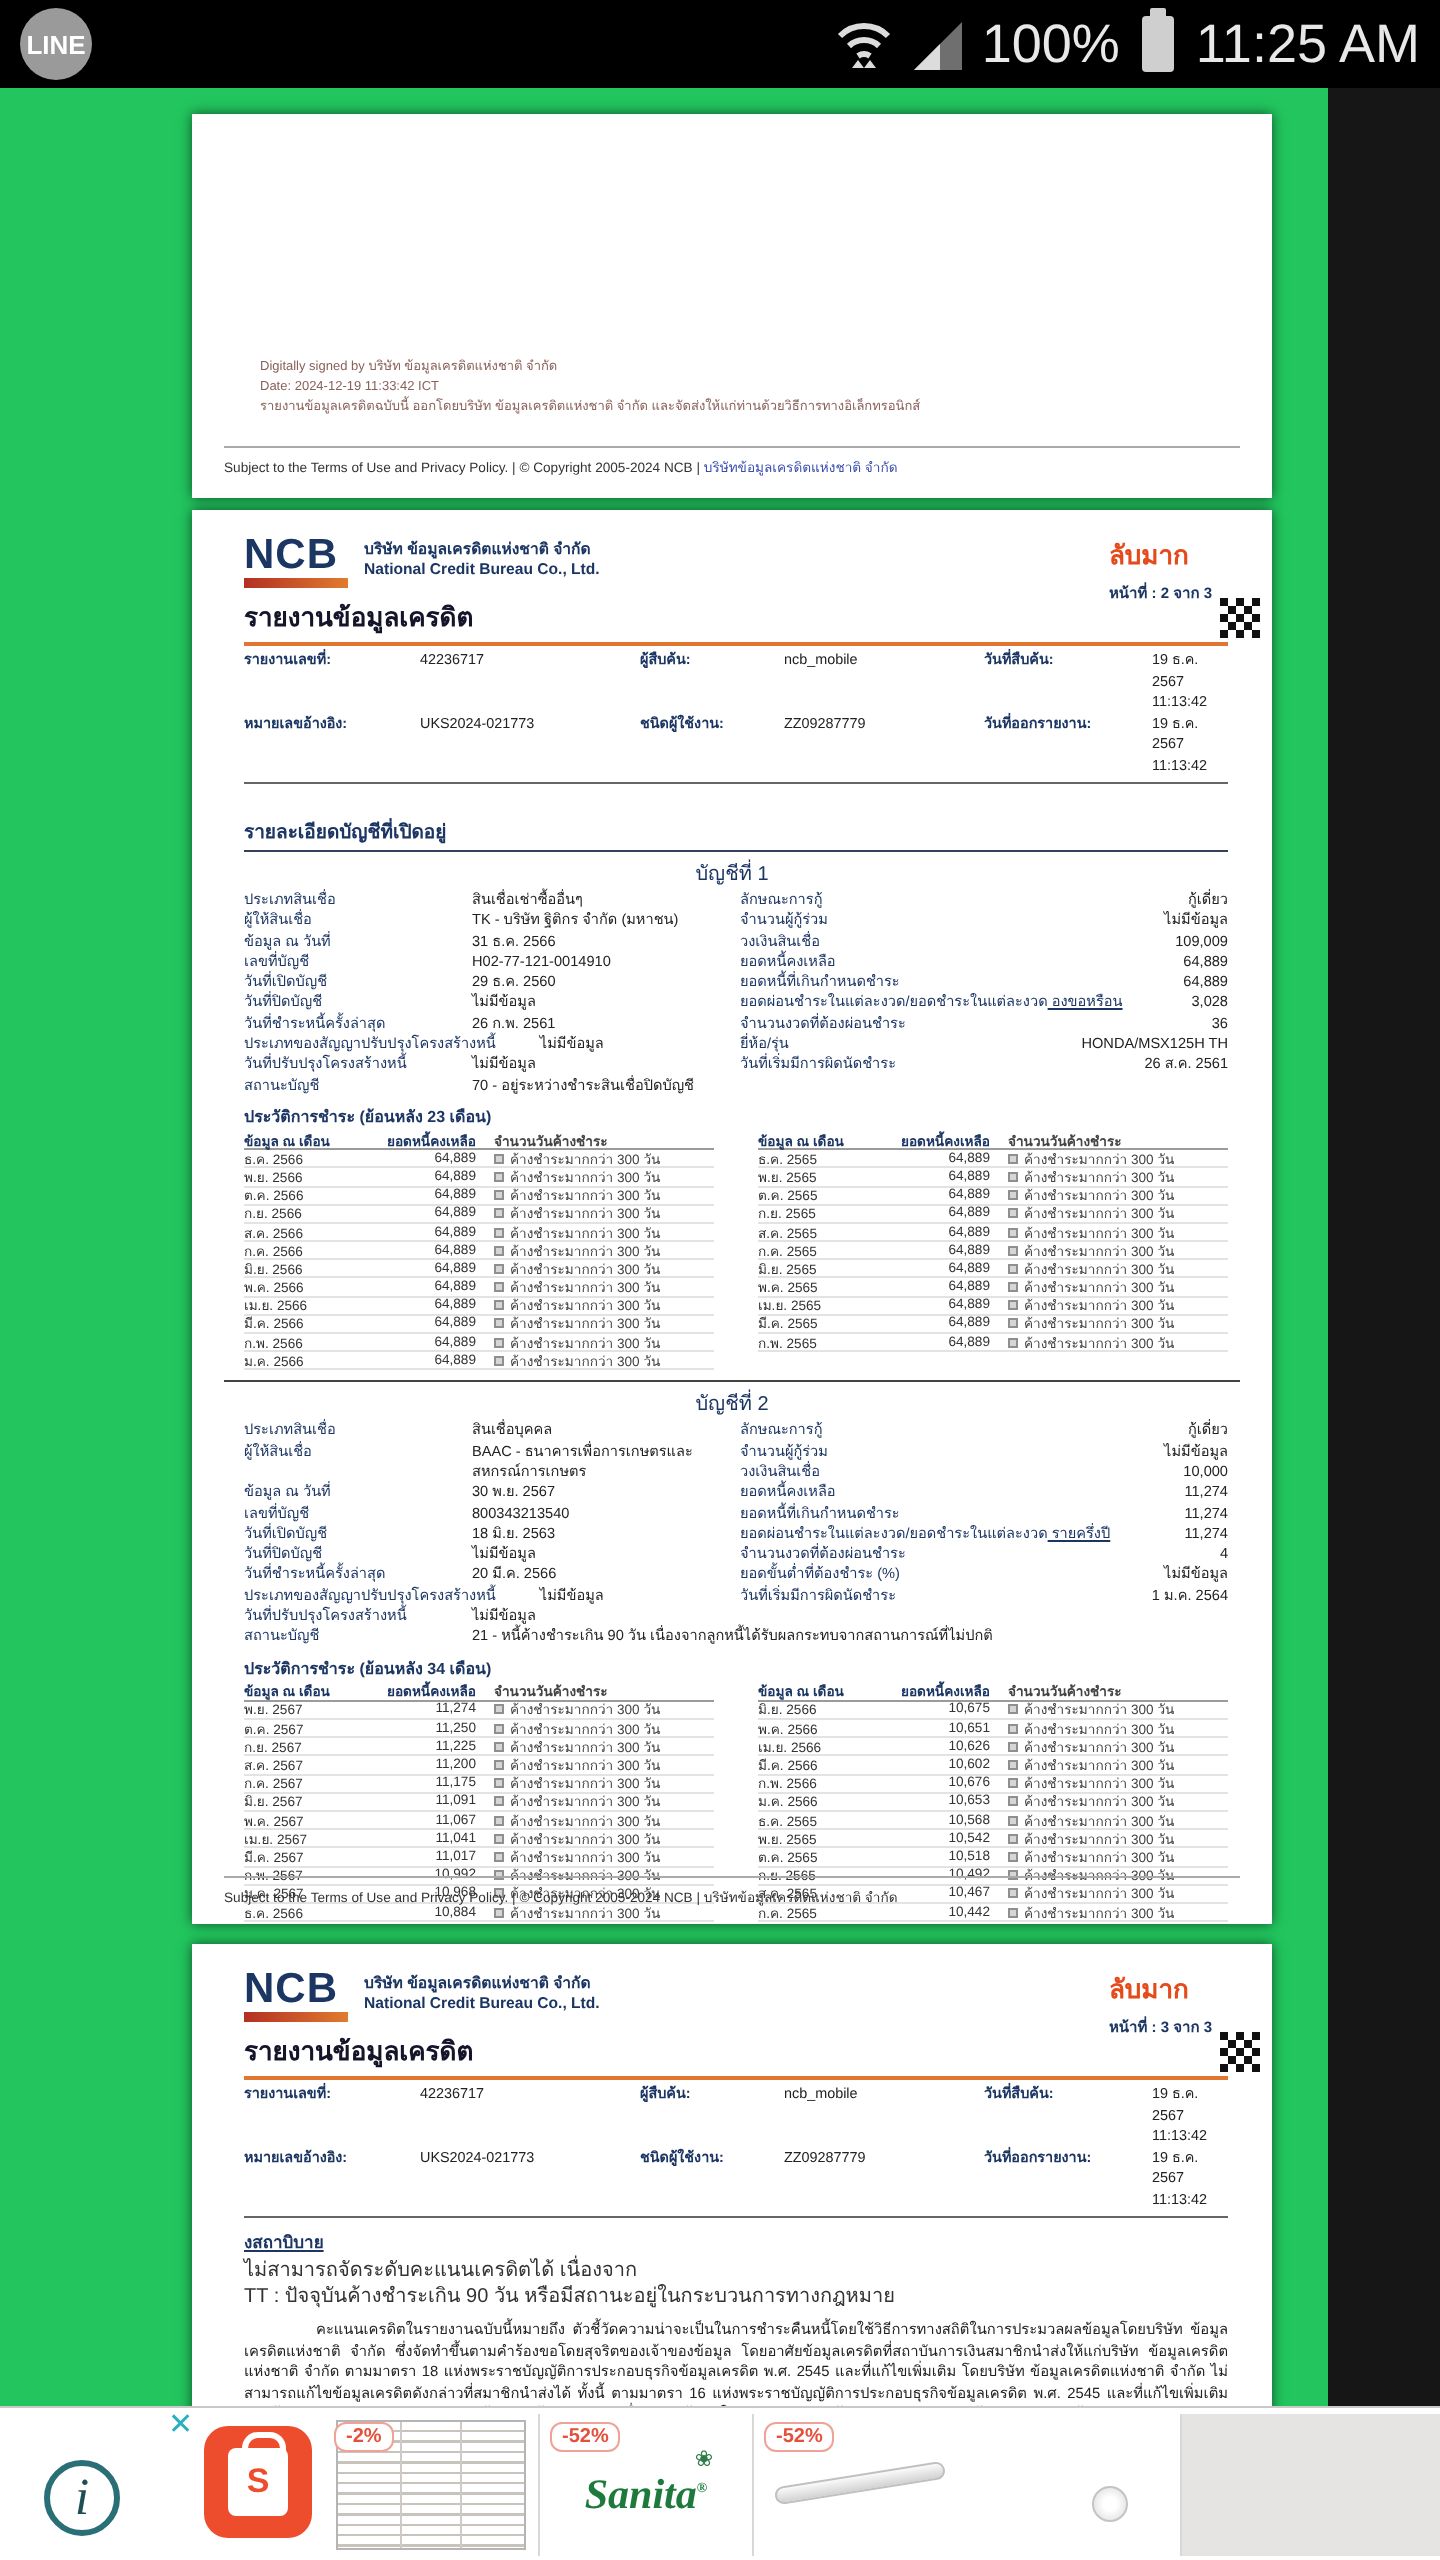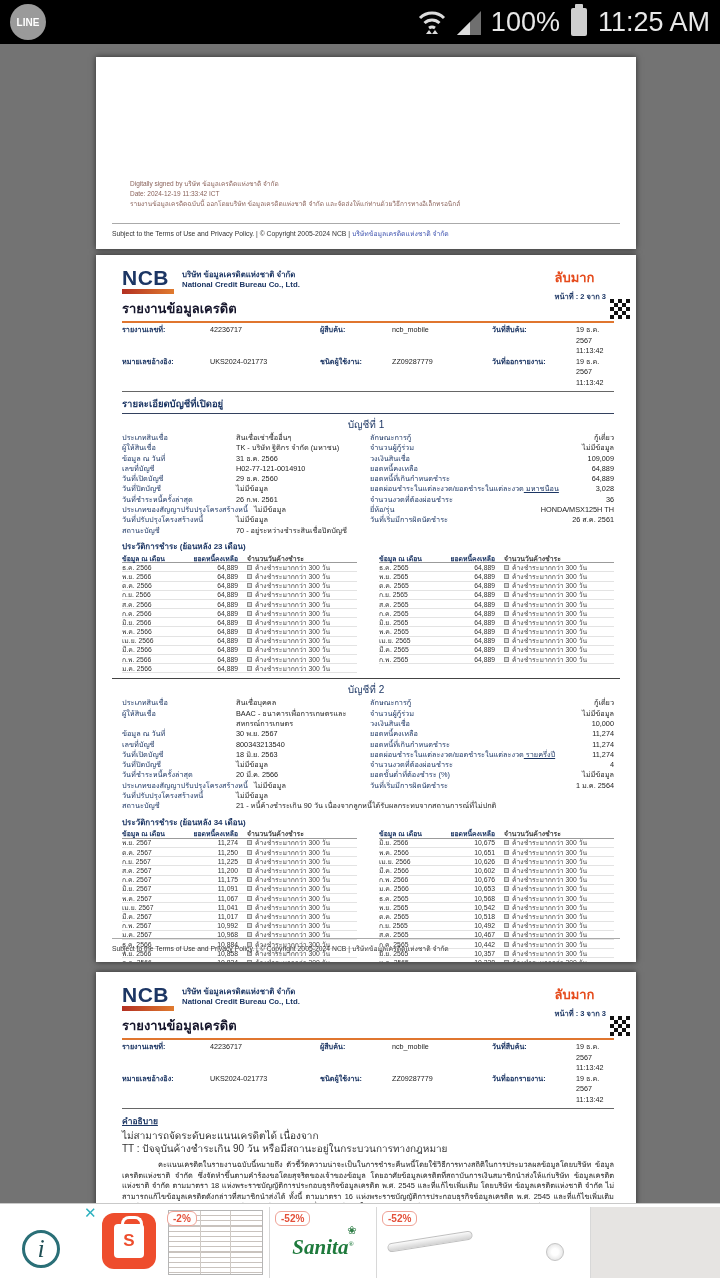--- a/index.html
+++ b/index.html
@@ -4,27 +4,27 @@
 <style>
   html,body{margin:0;padding:0;background:#000;}
   *{box-sizing:border-box;}
   .screen{position:relative;width:720px;height:1280px;background:#161616;overflow:hidden;
           font-family:"Liberation Sans","DejaVu Sans",sans-serif;}
   
   .statusbar{position:absolute;top:0;left:0;width:720px;height:44px;background:#000;
              display:flex;align-items:center;justify-content:space-between;padding:0 10px;}
   .sb-right{display:flex;align-items:center;gap:9px;color:#e8e8e8;font-size:27px;}
   .line-icon{width:36px;height:36px;border-radius:50%;background:#9a9a9a;display:flex;align-items:center;
-             justify-content:center;color:#fff;font-weight:bold;font-size:10px;position:relative;}
+             justify-content:center;color:#fff;font-weight:bold;font-size:13px;position:relative;}
   .line-icon:after{content:"";position:absolute;left:5px;bottom:-2px;border:5px solid transparent;
              border-top-color:#9a9a9a;transform:rotate(18deg);}
   .batt{width:16px;height:28px;background:#cfcfcf;border-radius:2px;position:relative;margin:0 2px;}
   .batt:before{content:"";position:absolute;top:-4px;left:4px;width:8px;height:4px;background:#cfcfcf;border-radius:1px 1px 0 0;}
   
-  .viewer{position:absolute;top:44px;left:0;width:720px;height:1236px;background:#737373;}
+  .viewer{position:absolute;top:44px;left:0;width:664px;height:1236px;background:#22c55e;}
   .page{position:absolute;left:96px;width:540px;background:#fff;box-shadow:0 0 6px rgba(0,0,0,.6);overflow:hidden;}
   #page1{top:13px;height:192px;}
   #page2{top:211px;height:707px;}
   #page3{top:928px;height:308px;}
   
   .sig{position:absolute;left:34px;top:122px;color:#8a625a;font-size:6.5px;line-height:10px;}
   .pfooter{position:absolute;left:16px;right:16px;bottom:10px;border-top:1px solid #aaa;padding-top:4px;
            font-size:6.8px;color:#333;}
   .pfooter .flink{color:#3a4fae;}
   
@@ -36,27 +36,27 @@
   .conf{position:absolute;right:30px;top:12px;}
   .conf .secret{color:#e54a1b;font-size:13px;font-weight:bold;}
   .conf .pg{color:#1c3664;font-size:7.5px;font-weight:bold;margin-top:2px;}
   .rtitle{font-size:13px;font-weight:bold;color:#14142a;margin-top:4px;border-bottom:2px solid #e0762f;padding-bottom:2px;}
   .meta{border-bottom:1px solid #666;padding:2px 0 3px 0;}
   .mrow{display:grid;grid-template-columns:88px 110px 72px 100px 84px 1fr;font-size:7.2px;line-height:10.5px;}
   .mlbl{color:#1c3664;font-weight:bold;}
   .mval{color:#222;}
   .barcode{position:absolute;right:6px;top:44px;}
   
-  .sect{margin:4px 22px 0 26px;font-size:9.5px;font-weight:bold;color:#1c3664;border-bottom:1.5px solid #33415e;padding-bottom:2px;}
+  .sect{margin:16px 22px 0 26px;font-size:9.5px;font-weight:bold;color:#1c3664;border-bottom:1.5px solid #33415e;padding-bottom:2px;}
   .acct-title{text-align:center;font-size:10px;font-weight:normal;color:#1c3664;margin-top:3px;}
   .acct{display:flex;padding:1px 22px 0 26px;}
   .acct-left{width:248px;}
   .acct-right{flex:1;}
   .arow{display:flex;font-size:7.3px;line-height:10.3px;color:#222;}
-  .arow .albl{flex:0 0 auto;min-width:114px;padding-right:6px;color:#1c3664;white-space:nowrap;}
+  .arow .albl{flex:0 0 auto;min-width:114px;padding-right:22px;color:#1c3664;white-space:nowrap;}
   .arow.r .albl{min-width:0;flex:1;white-space:normal;}
   .arow .aval{flex:1;}
   .arow.r .aval{flex:0 0 auto;text-align:right;}
   .arow .aval.wide{white-space:nowrap;overflow:visible;}
   .ulink{text-decoration:underline;}
   .divline{border-top:1.5px solid #444;margin:5px 16px 0 16px;}
   
   .hist-title{margin:4px 22px 0 26px;font-size:8px;font-weight:bold;color:#1c3664;}
   .hist{display:flex;gap:22px;padding:1px 22px 0 26px;}
   .hhalf{flex:1;}
@@ -246,21 +246,21 @@
             </div>
             <div class="arow r">
               <span class="albl">ยอดหนี้คงเหลือ</span>
               <span class="aval">64,889</span>
             </div>
             <div class="arow r">
               <span class="albl">ยอดหนี้ที่เกินกำหนดชำระ</span>
               <span class="aval">64,889</span>
             </div>
             <div class="arow r">
-              <span class="albl">ยอดผ่อนชำระในแต่ละงวด/ยอดชำระในแต่ละงวด<span class="ulink"> มหาชนือน</span></span>
+              <span class="albl">ยอดผ่อนชำระในแต่ละงวด/ยอดชำระในแต่ละงวด<span class="ulink"> องขอหรือน</span></span>
               <span class="aval">3,028</span>
             </div>
             <div class="arow r">
               <span class="albl">จำนวนงวดที่ต้องผ่อนชำระ</span>
               <span class="aval">36</span>
             </div>
             <div class="arow r">
               <span class="albl">ยี่ห้อ/รุ่น</span>
               <span class="aval">HONDA/MSX125H TH</span>
             </div>
@@ -688,21 +688,21 @@
             <span class="mval">19 ธ.ค. 2567 11:13:42</span>
           </div>
         </div>
         <svg class="barcode" width="20" height="20" viewBox="0 0 20 20">
           <rect width="20" height="20" fill="#fff"></rect>
           <path d="M0 0h4v4H0zM8 0h4v4H8zM16 0h4v4h-4zM4 4h4v4H4zM12 4h4v4h-4zM0 8h4v4H0zM8 8h4v4H8zM16 8h4v4h-4zM4 12h4v4H4zM12 12h4v4h-4zM0 16h4v4H0zM8 16h4v4H8zM16 16h4v4h-4z" fill="#111"></path>
         </svg>
       </div>
 
       <div class="explain">
-        <div class="etitle">คำอธิบาย</div>
+        <div class="etitle">งสถาบิบาย</div>
         <div class="eline">ไม่สามารถจัดระดับคะแนนเครดิตได้ เนื่องจาก</div>
         <div class="eline">TT : ปัจจุบันค้างชำระเกิน 90 วัน หรือมีสถานะอยู่ในกระบวนการทางกฎหมาย</div>
       </div>
       <div class="para">คะแนนเครดิตในรายงานฉบับนี้หมายถึง ตัวชี้วัดความน่าจะเป็นในการชำระคืนหนี้โดยใช้วิธีการทางสถิติในการประมวลผลข้อมูลโดยบริษัท ข้อมูลเครดิตแห่งชาติ จำกัด ซึ่งจัดทำขึ้นตามคำร้องขอโดยสุจริตของเจ้าของข้อมูล โดยอาศัยข้อมูลเครดิตที่สถาบันการเงินสมาชิกนำส่งให้แก่บริษัท ข้อมูลเครดิตแห่งชาติ จำกัด ตามมาตรา 18 แห่งพระราชบัญญัติการประกอบธุรกิจข้อมูลเครดิต พ.ศ. 2545 และที่แก้ไขเพิ่มเติม โดยบริษัท ข้อมูลเครดิตแห่งชาติ จำกัด ไม่สามารถแก้ไขข้อมูลเครดิตดังกล่าวที่สมาชิกนำส่งได้ ทั้งนี้ ตามมาตรา 16 แห่งพระราชบัญญัติการประกอบธุรกิจข้อมูลเครดิต พ.ศ. 2545 และที่แก้ไขเพิ่มเติม และข้อ 5 ของประกาศคณะกรรมการคุ้มครองข้อมูลเครดิต เรื่อง อายุข้อมูลในการประมวลผลข้อมูล การประมวลผลข้อมูลของบริษัทข้อมูลเครดิต และการส่งข้อมูลของสมาชิก ลงวันที่ 5 กันยายน 2557 และที่แก้ไขเพิ่มเติม</div>
       <div class="para">อนึ่ง ข้อมูลเครดิตที่นำมาใช้ในการจัดทำและคำนวณคะแนนเครดิตเป็นข้อมูลเครดิตที่บริษัท ข้อมูลเครดิตแห่งชาติ จำกัด ได้รับจากสถาบันการเงินสมาชิกและมีอยู่ในฐานข้อมูลของบริษัท ข้อมูลเครดิตแห่งชาติ จำกัด ณ ขณะเวลาที่เจ้าของข้อมูลร้องขอหรือเปิดเผยคะแนนเครดิต (คะแนนเครดิตนั้นอาจเปลี่ยนแปลงได้ในแต่ละช่วงเวลา)</div>
       <div class="para">คะแนนเครดิตของบริษัท ข้อมูลเครดิตแห่งชาติ จำกัด เป็นเพียงปัจจัยหนึ่งในหลายปัจจัยซึ่งสถาบันการเงินใช้ประกอบการพิจารณาวิเคราะห์สินเชื่อหรือออกบัตรเครดิตเท่านั้น ซึ่งเป็นดุลยพินิจของสถาบันการเงินแต่ละแห่งที่จะพิจารณานำมาใช้หรือไม่ก็ได้ ทั้งนี้ บริษัท ข้อมูลเครดิตแห่งชาติ จำกัด ไม่มีส่วนเกี่ยวข้องกับการอนุมัติหรือปฏิเสธสินเชื่อหรือการออกบัตรเครดิตในแต่ละคราวของสถาบันการเงินแต่ละประเภทใดทั้งสิ้น</div>
     </div>
   </div>
 
   <div class="adbar">

